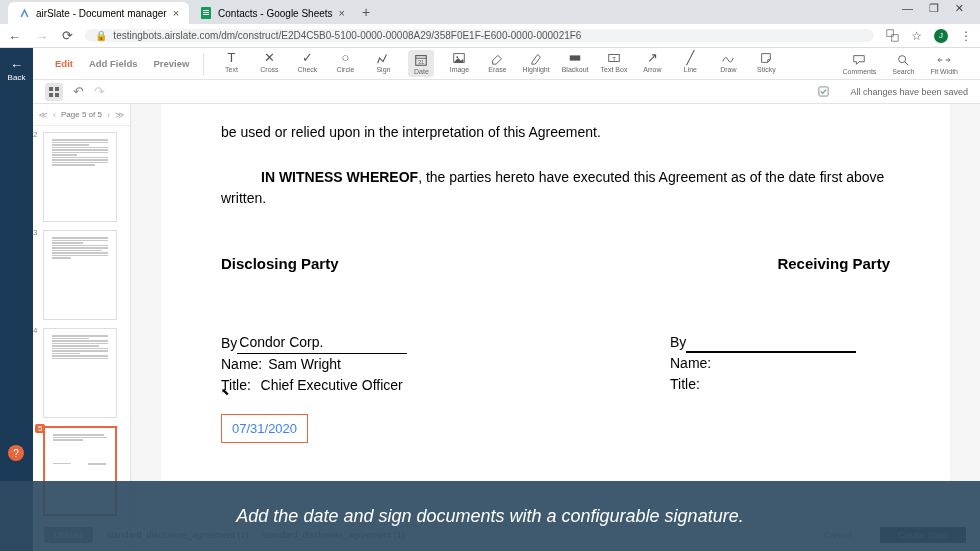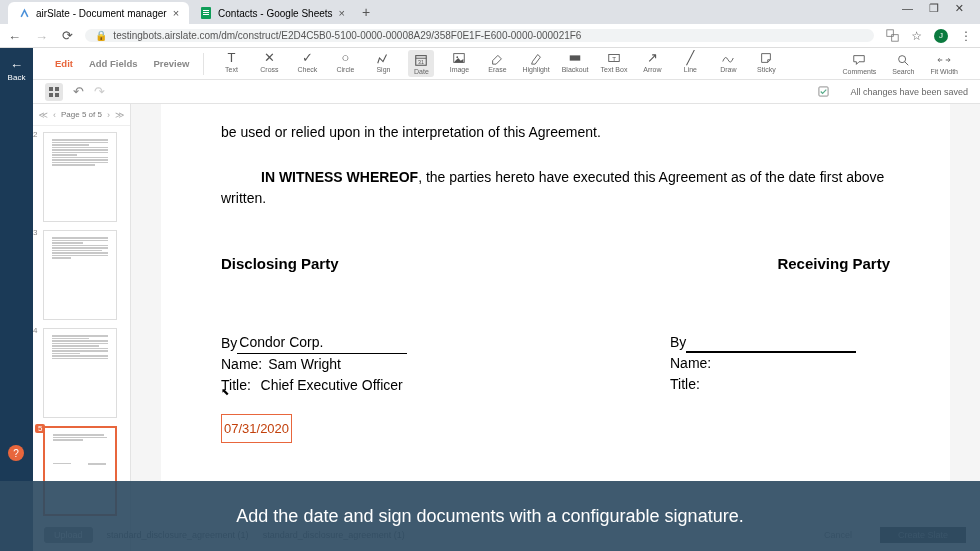--- a/index.html
+++ b/index.html
@@ -57,25 +57,25 @@
 .page { background: #fff; width: 100%; min-height: 100%; padding: 18px 60px; font-family: 'Times New Roman', serif; font-size: 14px; color: #000; line-height: 1.5; }
 .truncated { font-size: 14px; }
 .witness { margin-top: 24px; }
 .witness b { font-weight: 900; }
 .parties { display: flex; justify-content: space-between; margin-top: 44px; }
 .party-head { font-weight: 900; font-size: 15px; }
 .sig-row { display: flex; justify-content: space-between; margin-top: 56px; }
 .sig-col { font-size: 14px; }
 .sig-line { display: inline-block; border-bottom: 1px solid #000; min-width: 170px; vertical-align: bottom; }
 .sig-val { font-family: Arial, sans-serif; font-size: 14px; font-weight: 500; padding-left: 2px; }
-.date-field { display: inline-block; border: 1px solid #e8663c; padding: 4px 2px; margin-top: 18px; font-family: Arial, sans-serif; font-size: 13px; color: #c2410c; }
+.date-field { display: inline-block; border: 1px solid #e8663c; padding: 4px 10px; margin-top: 18px; font-family: Arial, sans-serif; font-size: 13px; color: #3b82f6; }
 .cursor-ico { position: absolute; font-size: 10px; color: #000; }
 .help-badge { width: 16px; height: 16px; border-radius: 50%; background: #e8663c; color: #fff; display: flex; align-items: center; justify-content: center; font-size: 10px; position: absolute; left: 8px; bottom: 90px; }
 
-.caption-overlay { position: absolute; bottom: 0; left: 0; right: 0; height: 70px; background: rgba(47, 76, 99, 0.92); display: flex; align-items: center; justify-content: center; }
+.caption-overlay { position: absolute; bottom: 0; left: 0; right: 0; height: 70px; background: rgba(47, 76, 99, 0.92); display: flex; align-items: center; justify-content: center; font-style: italic; }
 .caption-text { color: #fff; font-size: 18px; font-weight: 400; }
 .behind-caption { position: absolute; bottom: 8px; left: 44px; right: 14px; display: flex; align-items: center; gap: 14px; font-size: 9px; color: #6a6a6a; z-index: 0; }
 .behind-btn { padding: 3px 10px; background: #888; color: #fff; border-radius: 3px; }
 .behind-right { margin-left: auto; display: flex; gap: 10px; }
 .behind-cancel { padding: 3px 18px; color: #888; }
 .behind-create { padding: 3px 18px; background: #333; color: #aaa; }
 
 svg { display: block; }
 </style>
 </head>

